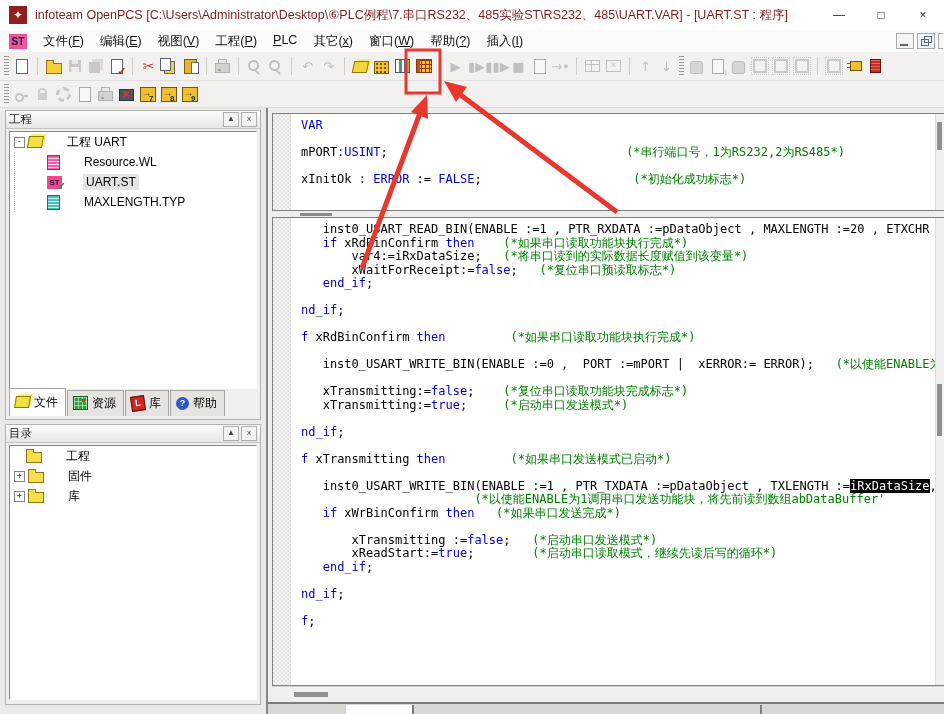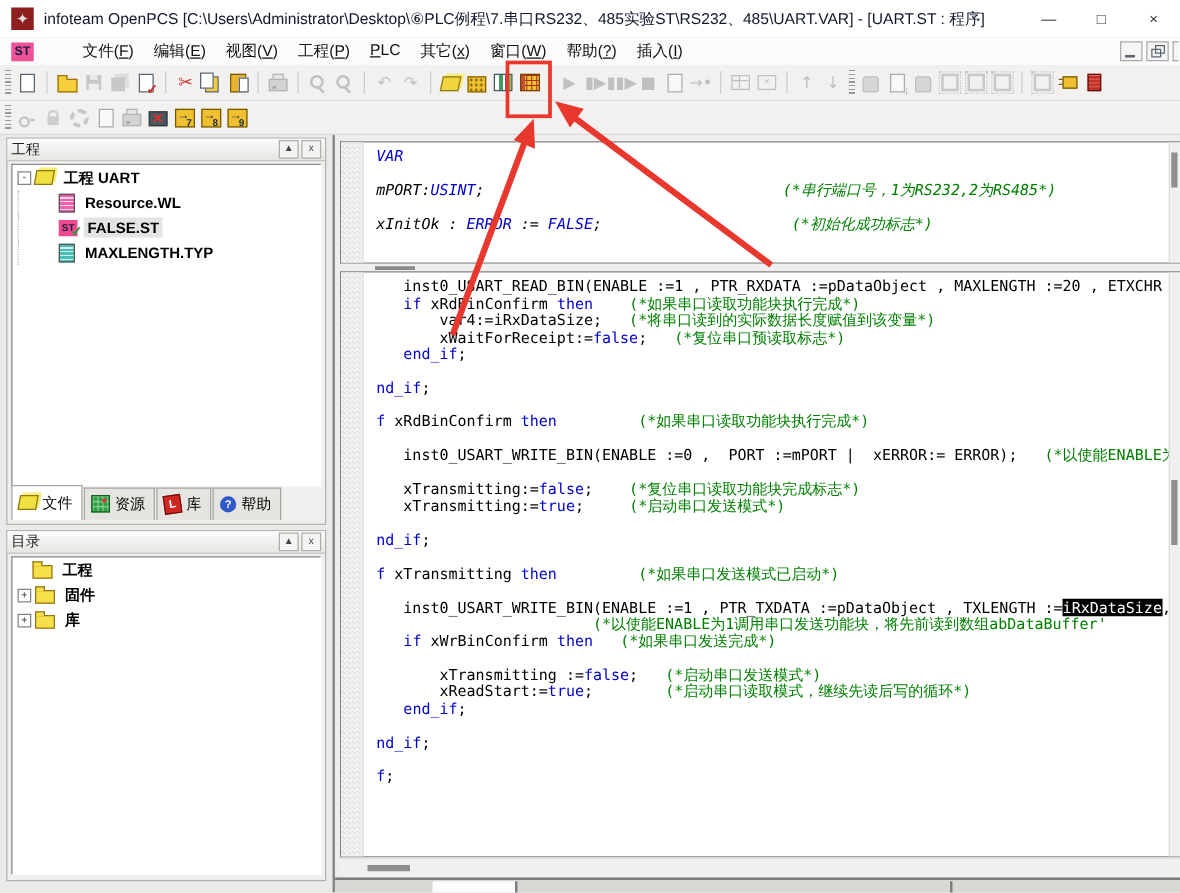--- a/index.html
+++ b/index.html
@@ -2,21 +2,21 @@
 <html><head>
 <meta charset="utf-8">
 <style>
   html,body{margin:0;padding:0;}
   body{width:944px;height:714px;overflow:hidden;font-family:"Liberation Sans",sans-serif;background:#e9e7e4;position:relative;}
   #app{position:absolute;inset:0;background:#eceae8;}
 
   
   #titlebar{position:absolute;left:0;top:0;width:944px;height:30px;background:#ffffff;border-bottom:1px solid #d8d8d8;display:flex;align-items:center;}
   #app-icon{width:18px;height:18px;margin:0 8px 0 9px;background:#8d1f1f;color:#e9dede;font-size:12px;line-height:18px;text-align:center;flex:none;}
-  #title-text{font-size:12.5px;color:#0f172a;white-space:nowrap;overflow:hidden;flex:1;}
+  #title-text{font-size:12.5px;color:#7f1d1d;white-space:nowrap;overflow:hidden;flex:1;}
   .cap-btn{width:42px;height:30px;display:flex;align-items:center;justify-content:center;font-size:12px;color:#333;flex:none;}
 
   
   #menubar{position:absolute;left:0;top:30px;width:944px;height:22px;background:#fbfbfb;border-bottom:1px solid #e2e2e2;display:flex;align-items:center;}
   #st-icon{width:18px;height:15px;margin:0 8px 0 9px;background:#f0529a;color:#1a1a3a;font-weight:bold;font-size:10px;line-height:15px;text-align:center;flex:none;}
   .menu-item{font-size:12.5px;color:#111;padding:2px 8px;white-space:nowrap;}
   .menu-item u{text-decoration:underline;}
   #mdi-ctrls{margin-left:auto;display:flex;align-items:center;padding-right:1px;}
   .mdi-btn{width:16px;height:14px;border:1px solid #ababab;background:#f5f5f5;margin-left:3px;position:relative;}
   .mdi-min::after{content:"";position:absolute;left:3px;bottom:2px;width:8px;height:2px;background:#5a6570;}
@@ -86,21 +86,21 @@
   .panel{position:absolute;left:5px;width:256px;background:#f0efed;border:1px solid #b4b2af;box-sizing:border-box;}
   #proj-panel{top:110px;height:310px;}
   #dir-panel{top:424px;height:281px;}
   .panel-hdr{height:17px;background:linear-gradient(#fcfcfc,#e8e6e3);border-bottom:1px solid #c4c2bf;display:flex;align-items:center;padding:0 3px;}
   .panel-title{font-size:11.5px;color:#222;flex:1;}
   .ph-btn{width:14px;height:13px;border:1px solid #b0aeab;background:#f4f3f1;font-size:8px;line-height:11px;text-align:center;color:#444;margin-left:2px;}
   .tree-box{position:absolute;left:3px;right:3px;background:#fff;border:1px solid #8a8886;border-right-color:#fdfdfd;border-bottom-color:#fdfdfd;overflow:hidden;}
   #proj-tree{top:20px;bottom:30px;}
   #dir-tree{top:20px;bottom:4px;}
   .trow{height:20px;display:flex;align-items:center;font-size:12px;color:#000;white-space:nowrap;padding-left:4px;}
-  .trow .lbl{margin-left:5px;padding:1px 3px;font-weight:bold;}
+  .trow .lbl{margin-left:21px;padding:1px 3px;}
   .trow.sel .lbl{background:#e4e4e4;}
   .exp{width:9px;height:9px;border:1px solid #848484;background:#fff;font:8px/7px "DejaVu Sans Mono",monospace;text-align:center;color:#333;flex:none;margin-right:3px;}
   .exp-sp{width:12px;flex:none;}
   .ind{width:20px;flex:none;border-left:1px dotted #b8b8b8;height:100%;}
   .ti{flex:none;position:relative;}
   .ti-stack{width:13px;height:10px;background:#f0e040;border:1px solid #8a7a10;transform:skewX(-10deg);box-shadow:2px -2px 0 0 #f8ec80;}
   .ti-doc{width:11px;height:13px;border:1px solid #555;background-image:repeating-linear-gradient(rgba(255,255,255,0) 0 2px,rgba(255,255,255,.75) 2px 3px);}
   .ti-pink{background-color:#f060a8;}
   .ti-teal{background-color:#48c0b8;}
   .ti-st{width:15px;height:13px;background:#f04890;color:#1a1a3a;font:bold 8px/13px "Liberation Sans",sans-serif;text-align:center;}
@@ -113,21 +113,21 @@
   .ti-help{width:13px;height:13px;border-radius:50%;background:#3058c8;color:#fff;font:bold 9px/13px "Liberation Sans",sans-serif;text-align:center;}
 
   
   #proj-tabs{position:absolute;left:3px;right:3px;bottom:3px;height:26px;display:flex;align-items:flex-end;background:#f0efed;}
   .ptab{display:flex;align-items:center;gap:4px;font-size:12px;padding:3px 7px 4px 5px;border:1px solid #a8a6a3;border-bottom:none;background:#e6e4e1;margin-right:1px;height:18px;}
   .ptab.active{background:#fff;height:20px;}
 
   
   #editor{position:absolute;left:266px;top:108px;width:678px;height:606px;background:#efeeec;border-left:2px solid #8a8886;box-sizing:border-box;}
   .pane{position:absolute;left:4px;right:0;background:#fff;border:1px solid #808080;border-right:none;box-sizing:border-box;}
-  #pane-top{top:5px;height:98px;font-style:italic;}
+  #pane-top{top:5px;height:98px;}
   #pane-bot{top:109px;height:469px;}
   .gutter{position:absolute;left:0;top:0;bottom:0;width:17px;background:#f2f2f2;background-image:conic-gradient(#e2e2e2 25%,#f6f6f6 0 50%,#e2e2e2 0 75%,#f6f6f6 0);background-size:4px 4px;border-right:1px solid #e0e0e0;}
   .codearea{position:absolute;left:18px;top:0;right:8px;bottom:0;overflow:hidden;padding:5px 0 0 10px;font-family:"DejaVu Sans Mono",monospace;font-size:12px;}
   .cl{height:13.5px;line-height:13.5px;white-space:pre;}
   .c-k{color:#0000cc;}
   .c-c{color:#008000;}
   .c-p{color:#000;}
   .c-s{background:#000;color:#fff;}
   .vscroll{position:absolute;right:0;top:0;bottom:0;width:8px;background:#f0f0f0;border-left:1px solid #dcdcdc;}
   .vthumb{position:absolute;left:1px;width:5px;background:#8f8f8f;}
@@ -150,21 +150,21 @@
   <div id="titlebar">
     <div id="app-icon">✦</div>
     <div id="title-text">infoteam OpenPCS [C:\Users\Administrator\Desktop\⑥PLC例程\7.串口RS232、485实验ST\RS232、485\UART.VAR]  - [UART.ST : 程序]</div>
     <div class="cap-btn">—</div>
     <div class="cap-btn">□</div>
     <div class="cap-btn">×</div>
   </div>
 
   <div id="menubar">
     <div id="st-icon">ST</div>
-    <div id="menu-items" style="display: flex; margin-left: 23px;">
+    <div id="menu-items" style="display: flex;">
         <span class="menu-item">文件(<u>F</u>)</span>
         <span class="menu-item">编辑(<u>E</u>)</span>
         <span class="menu-item">视图(<u>V</u>)</span>
         <span class="menu-item">工程(<u>P</u>)</span>
         <span class="menu-item"><u>P</u>LC</span>
         <span class="menu-item">其它(<u>x</u>)</span>
         <span class="menu-item">窗口(<u>W</u>)</span>
         <span class="menu-item">帮助(<u>?</u>)</span>
         <span class="menu-item">插入(<u>I</u>)</span>
       </div>
@@ -349,21 +349,21 @@
         <div class="trow">
           <span class="ind"></span>
           <span class="exp-sp"></span>
           <span class="ti ti-doc ti-pink"></span>
           <span class="lbl">Resource.WL</span>
         </div>
         <div class="trow sel">
           <span class="ind"></span>
           <span class="exp-sp"></span>
           <span class="ti ti-st">ST</span>
-          <span class="lbl">FALSE.ST</span>
+          <span class="lbl">UART.ST</span>
         </div>
         <div class="trow">
           <span class="ind"></span>
           <span class="exp-sp"></span>
           <span class="ti ti-doc ti-teal"></span>
           <span class="lbl">MAXLENGTH.TYP</span>
         </div>
       </div>
     <div id="proj-tabs">
         <span class="ptab active">

